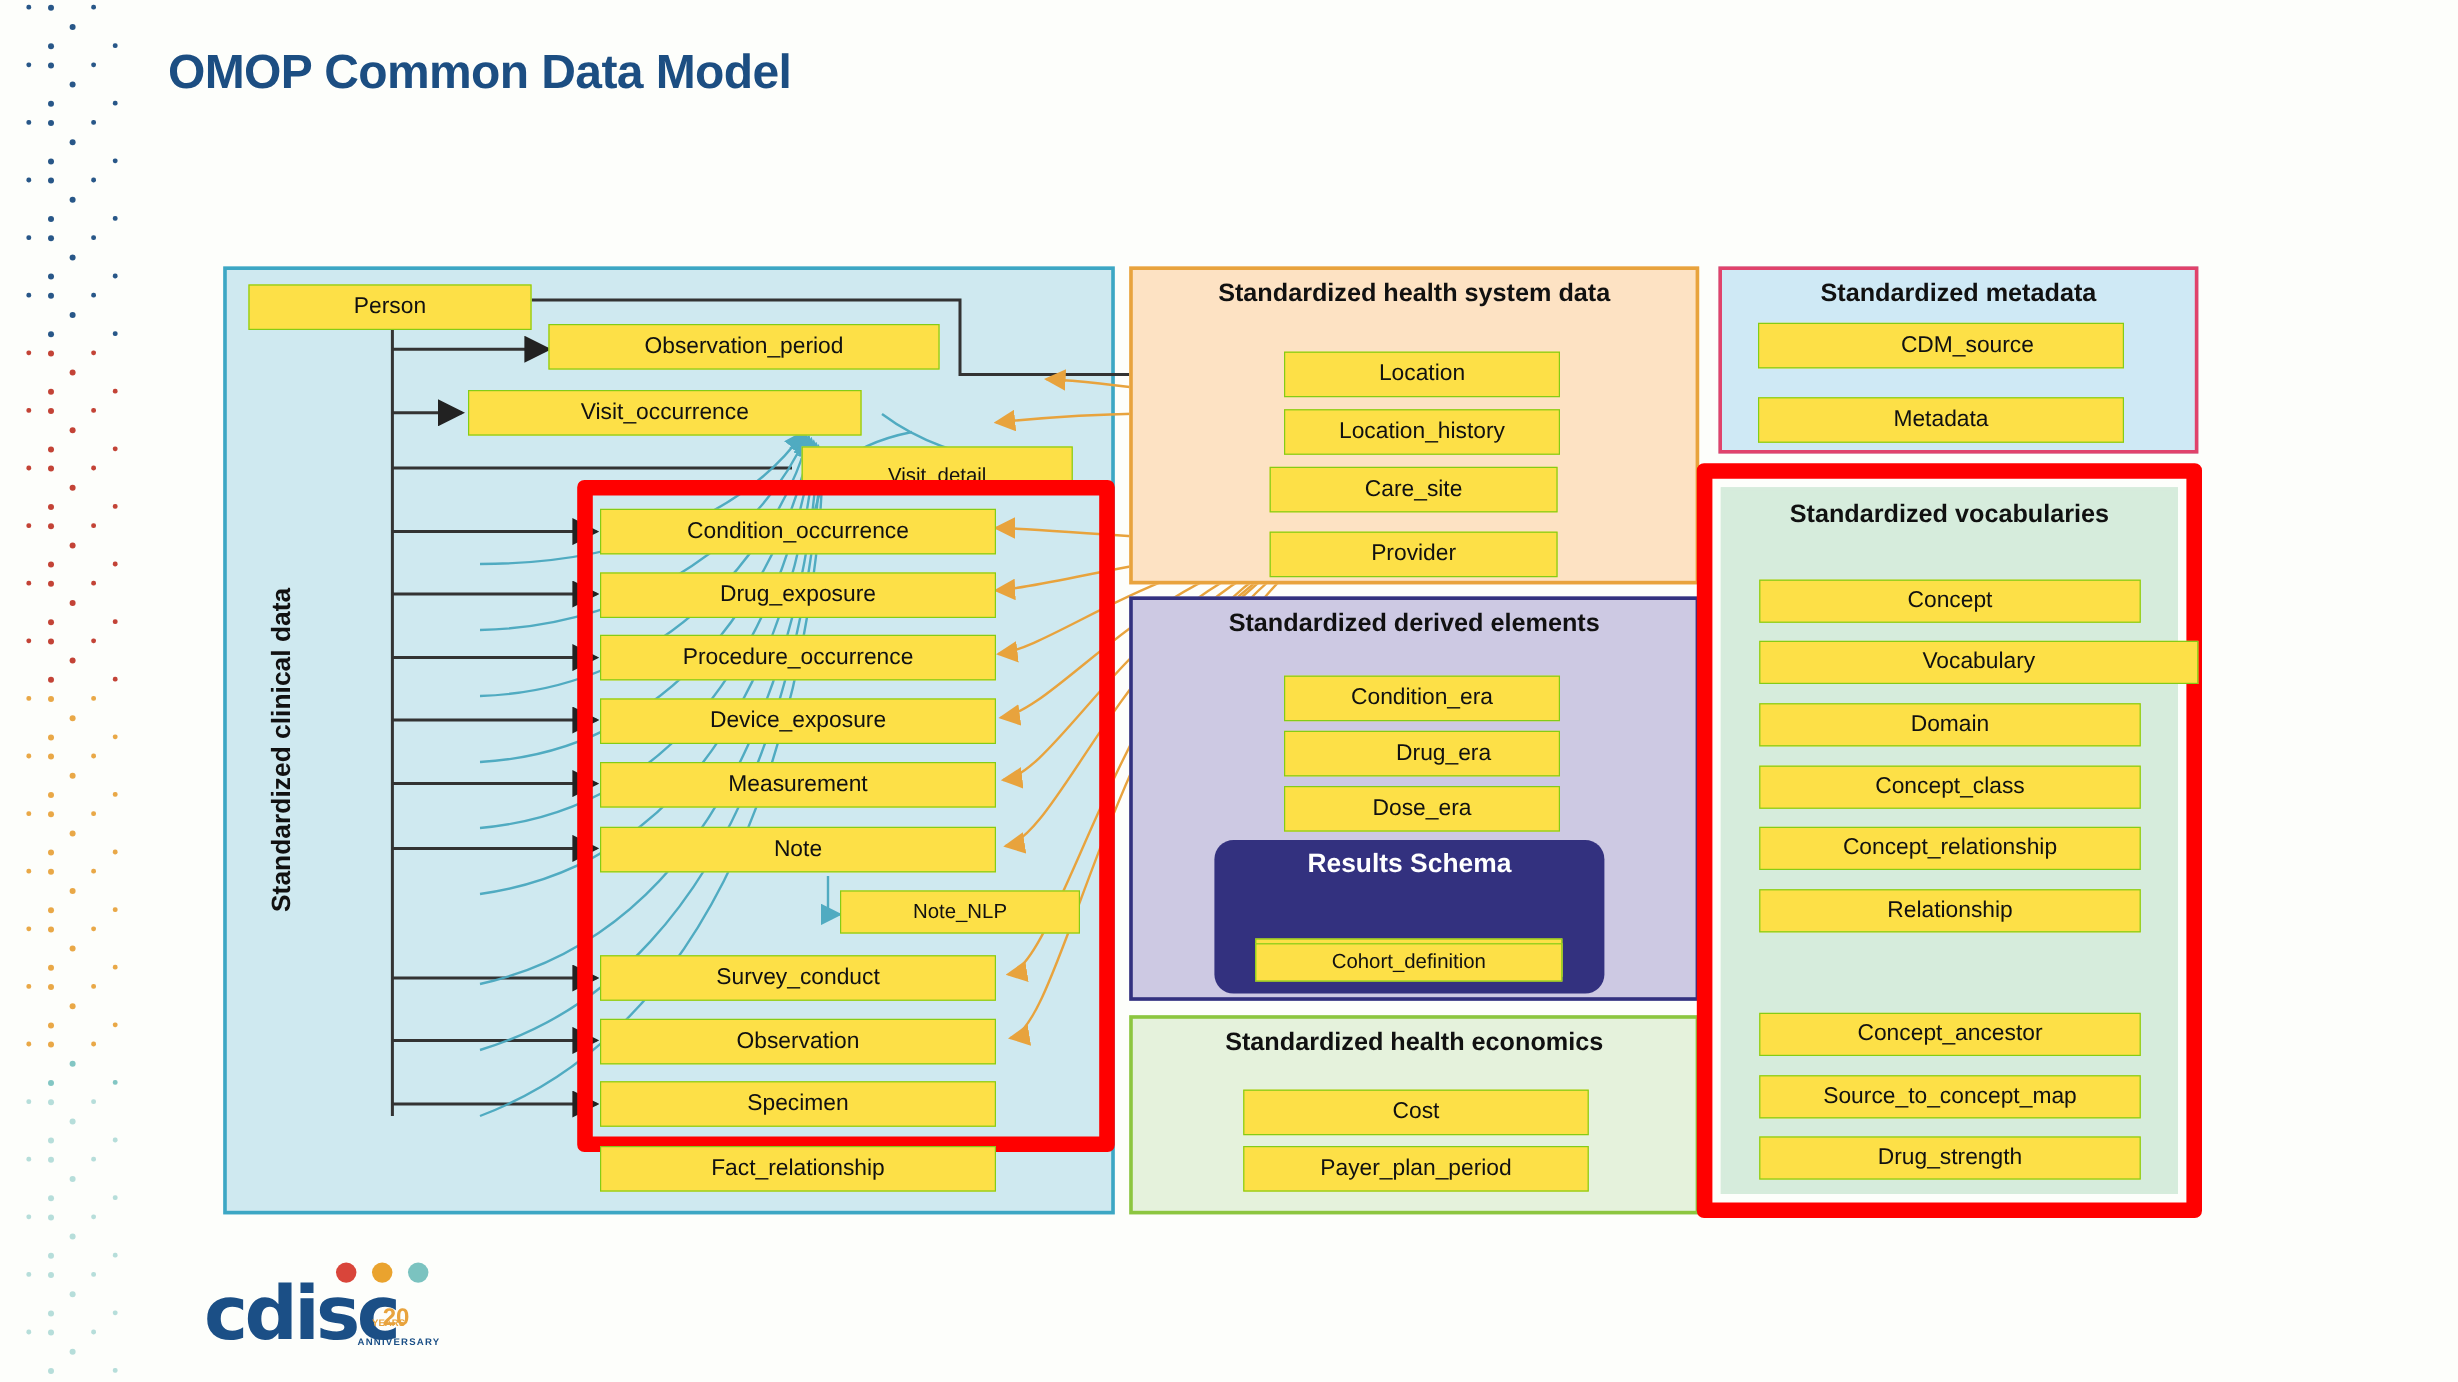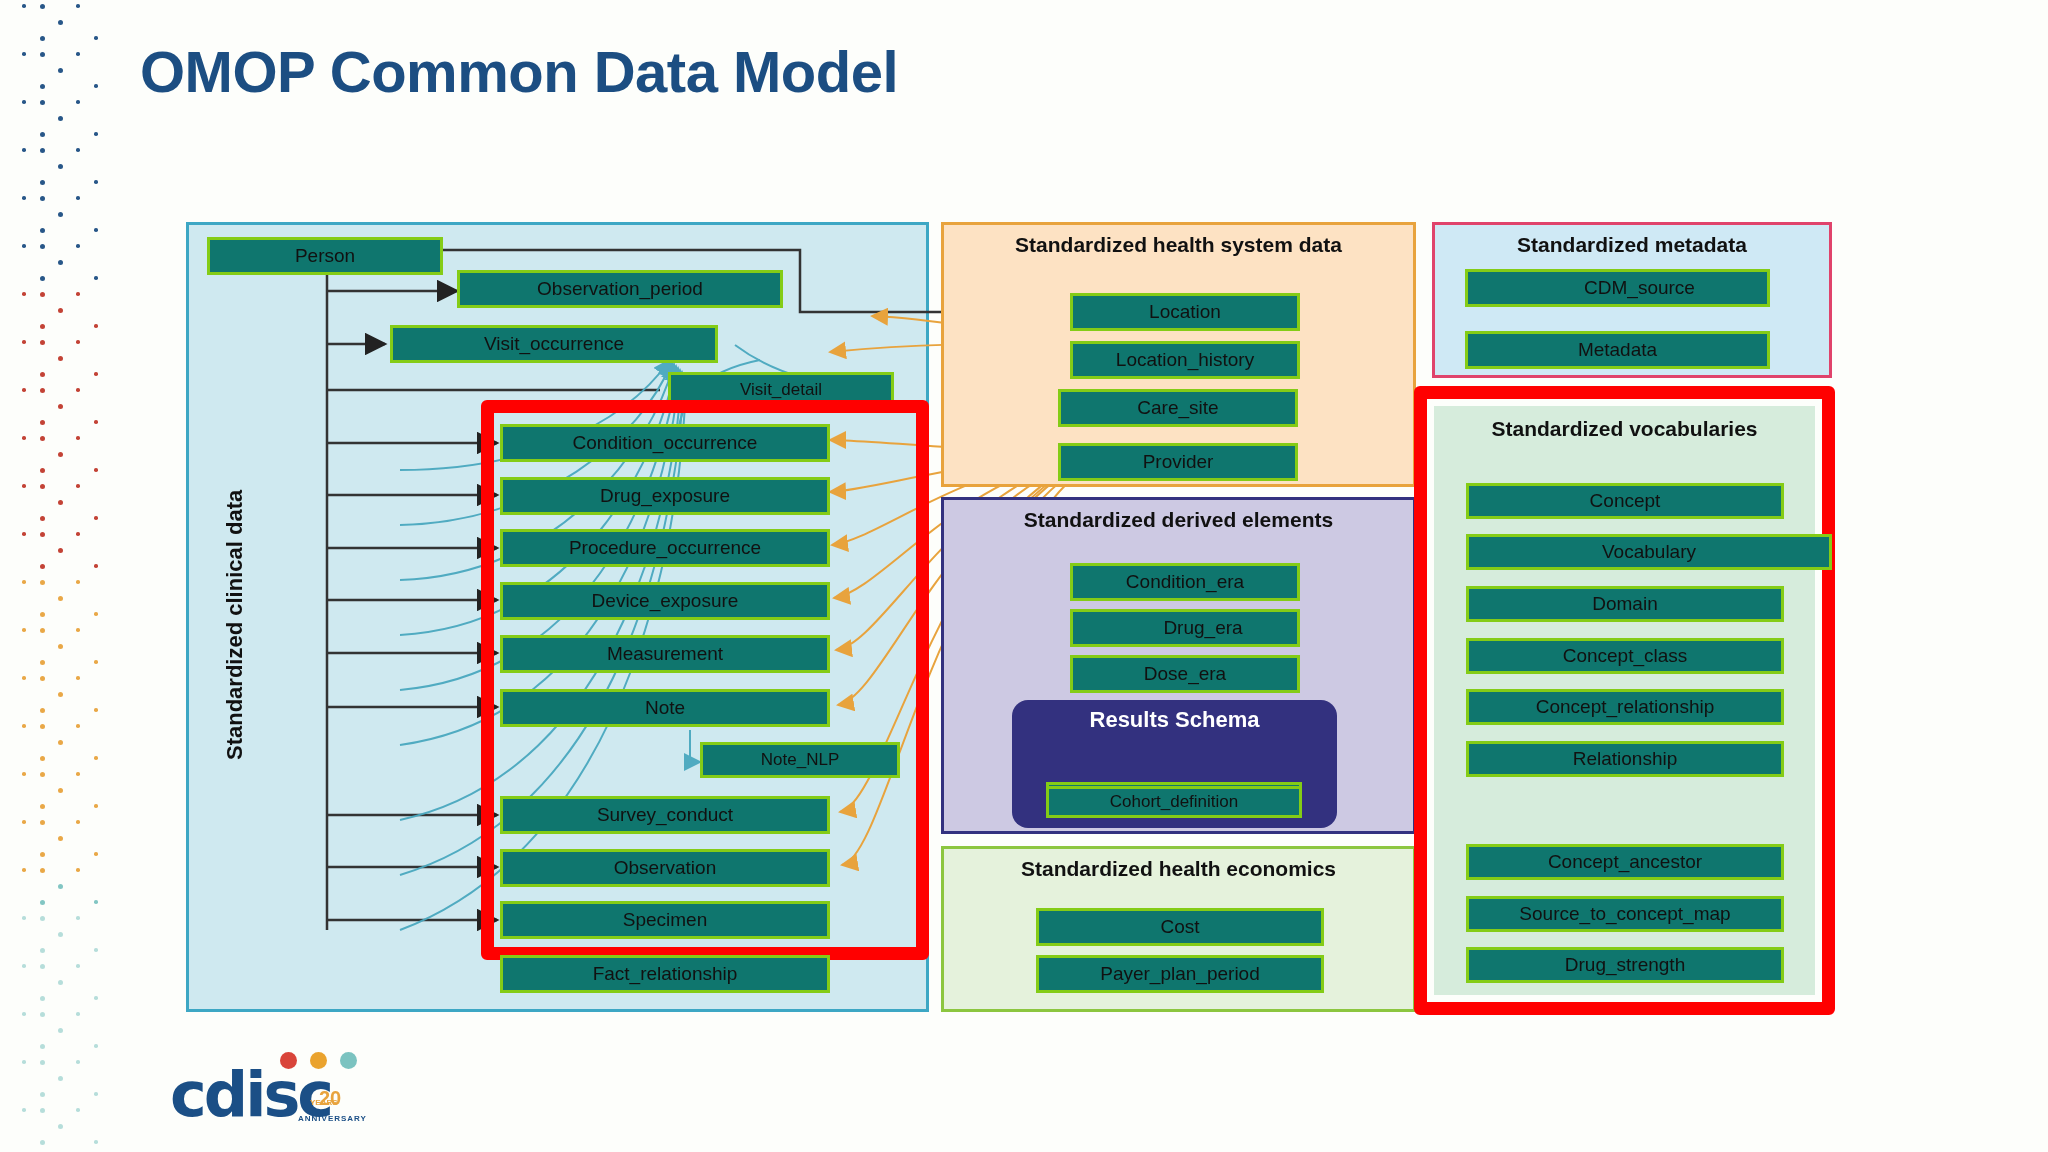--- a/index.html
+++ b/index.html
@@ -11,34 +11,34 @@
   }
   #slide { position: relative; width: 2048px; height: 1152px; background: #fdfefb; }
 
   
   .rail { position: absolute; left: 0; top: 0; width: 120px; height: 1152px; }
   .rail-dot { position: absolute; border-radius: 50%; }
 
   
   .title {
     position: absolute; left: 140px; top: 38px;
-    font-size: 58px; font-weight: bold; color: #1c4e82;
+    font-size: 40px; font-weight: bold; color: #1c4e82;
     letter-spacing: -0.5px; white-space: nowrap;
   }
 
   
   .panel { position: absolute; border-width: 3px; border-style: solid; }
   .panel-title {
     position: absolute; left: 0; right: 0; top: 8px;
     text-align: center; font-weight: bold; font-size: 21px; color: #111;
   }
 
   
   .ebox {
-    position: absolute; background: #0f766e; border: 3px solid #84cc16;
+    position: absolute; background: #fde047; border: 1px solid #84cc16;
     display: flex; align-items: center; justify-content: center;
     font-size: 19px; color: #111; white-space: nowrap;
   }
   .ebox.sm { font-size: 17px; }
 
   
   .vlabel {
     position: absolute; font-weight: bold; font-size: 22px; color: #111;
     transform: rotate(-90deg); transform-origin: left top; white-space: nowrap;
   }
@@ -306,21 +306,21 @@
 
   <div class="ebox" style="left:207px; top:237px; width:236px; height:38px;">
     <span>Person</span>
   </div>
   <div class="ebox" style="left:457px; top:270px; width:326px; height:38px;">
     <span>Observation_period</span>
   </div>
   <div class="ebox" style="left:390px; top:325px; width:328px; height:38px;">
     <span>Visit_occurrence</span>
   </div>
-  <div class="ebox sm" style="left:668px; top:372px; width:226px; height:36px;">
+  <div class="ebox sm" style="left:668px; top:372px; width:226px; height:36px;align-items:flex-end;">
     <span>Visit_detail</span>
   </div>
 
   <div class="redframe" style="left:481px; top:400px; width:448px; height:560px;"></div>
 
   <div class="ebox" style="left:500px; top:424px; width:330px; height:38px;">
     <span>Condition_occurrence</span>
   </div>
   <div class="ebox" style="left:500px; top:477px; width:330px; height:38px;">
     <span>Drug_exposure</span>

